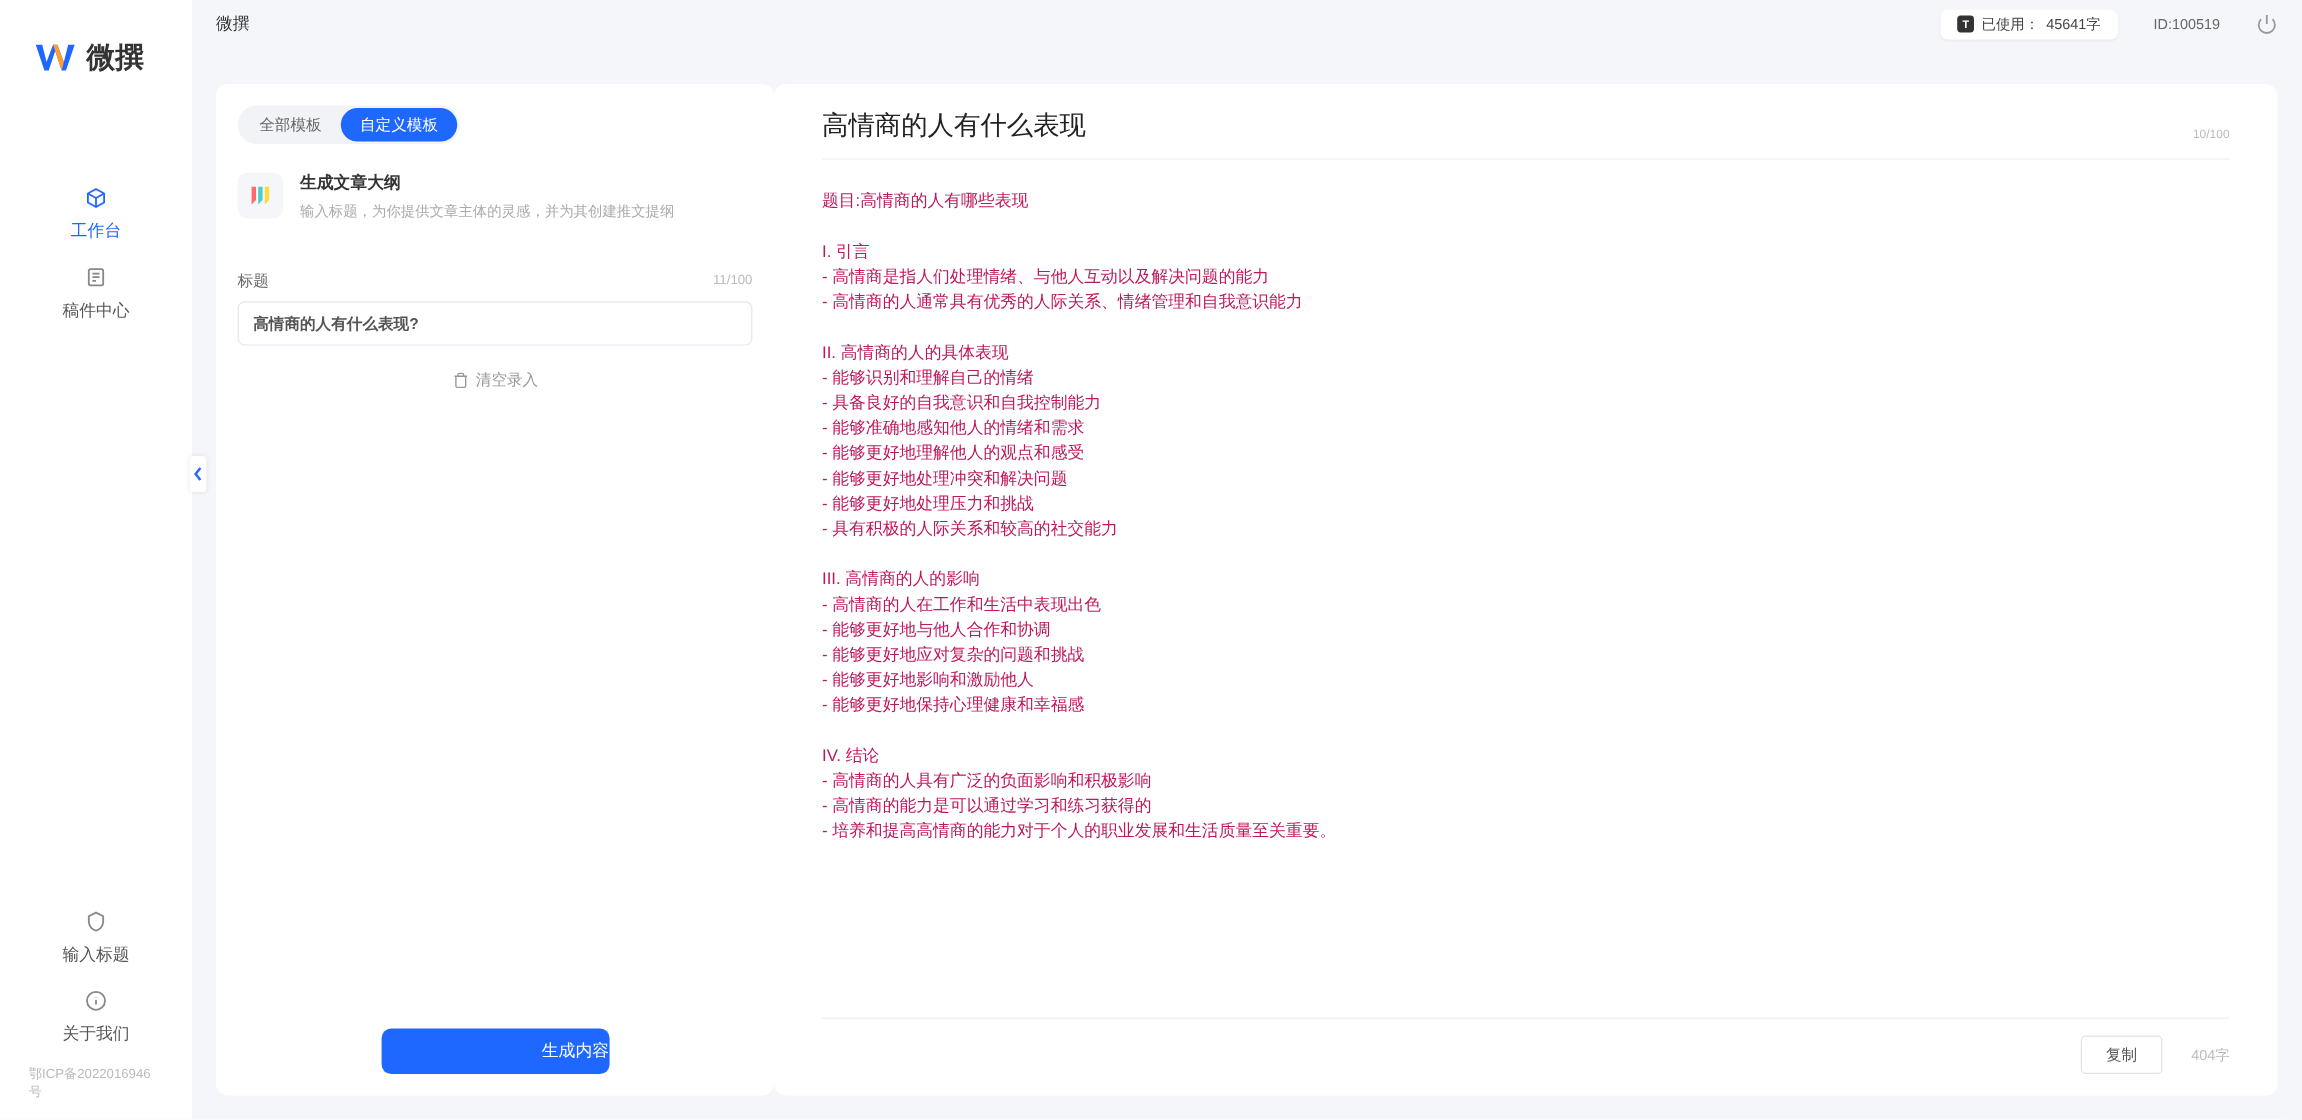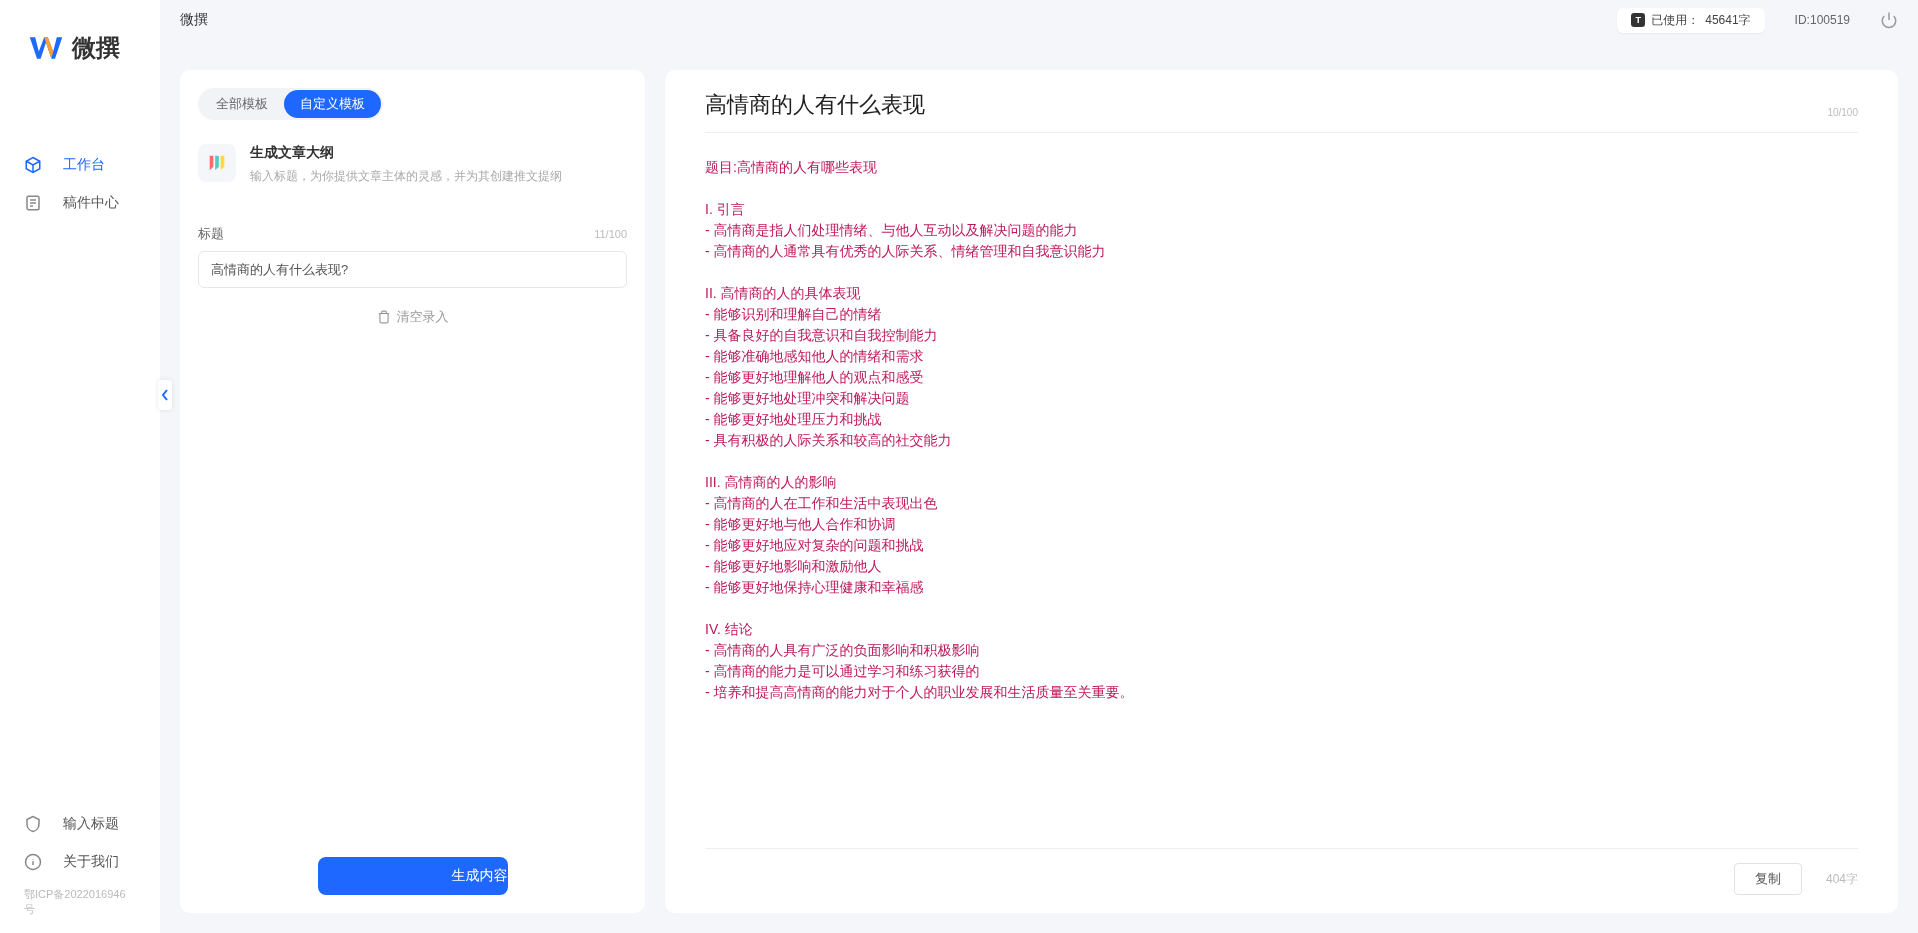--- a/index.html
+++ b/index.html
@@ -40,25 +40,26 @@
       font-weight: 700;
       color: #333;
     }
     .nav-items {
       flex: 1;
       padding-top: 50px;
     }
     .nav-item {
       display: flex;
       align-items: center;
-      gap: 21px;
+      gap: 10px;
       padding: 10px 24px;
       cursor: pointer;
       font-size: 14px;
       color: #555;
+      flex-direction: column;
     }
     .nav-item.active {
       color: #1e67ff;
     }
     .nav-item .icon {
       width: 18px;
       height: 18px;
       display: flex;
       align-items: center;
       justify-content: center;
@@ -142,21 +143,20 @@
     }
     .power-icon {
       width: 18px;
       height: 18px;
       cursor: pointer;
     }
     
     .content {
       flex: 1;
       display: flex;
-      gap: 20px;
       padding: 30px 20px 20px 20px;
     }
     
     
     .left-panel {
       width: 465px;
       background: #fff;
       border-radius: 10px;
       display: flex;
       flex-direction: column;
@@ -230,20 +230,21 @@
       color: #bbb;
     }
     .form-input {
       width: 100%;
       padding: 10px 12px;
       border: 1px solid #e5e7ef;
       border-radius: 6px;
       font-size: 13px;
       color: #555;
       outline: none;
+      font-weight: bold;
     }
     .clear-btn {
       display: flex;
       align-items: center;
       justify-content: center;
       gap: 6px;
       margin-top: 20px;
       font-size: 13px;
       color: #999;
       cursor: pointer;

